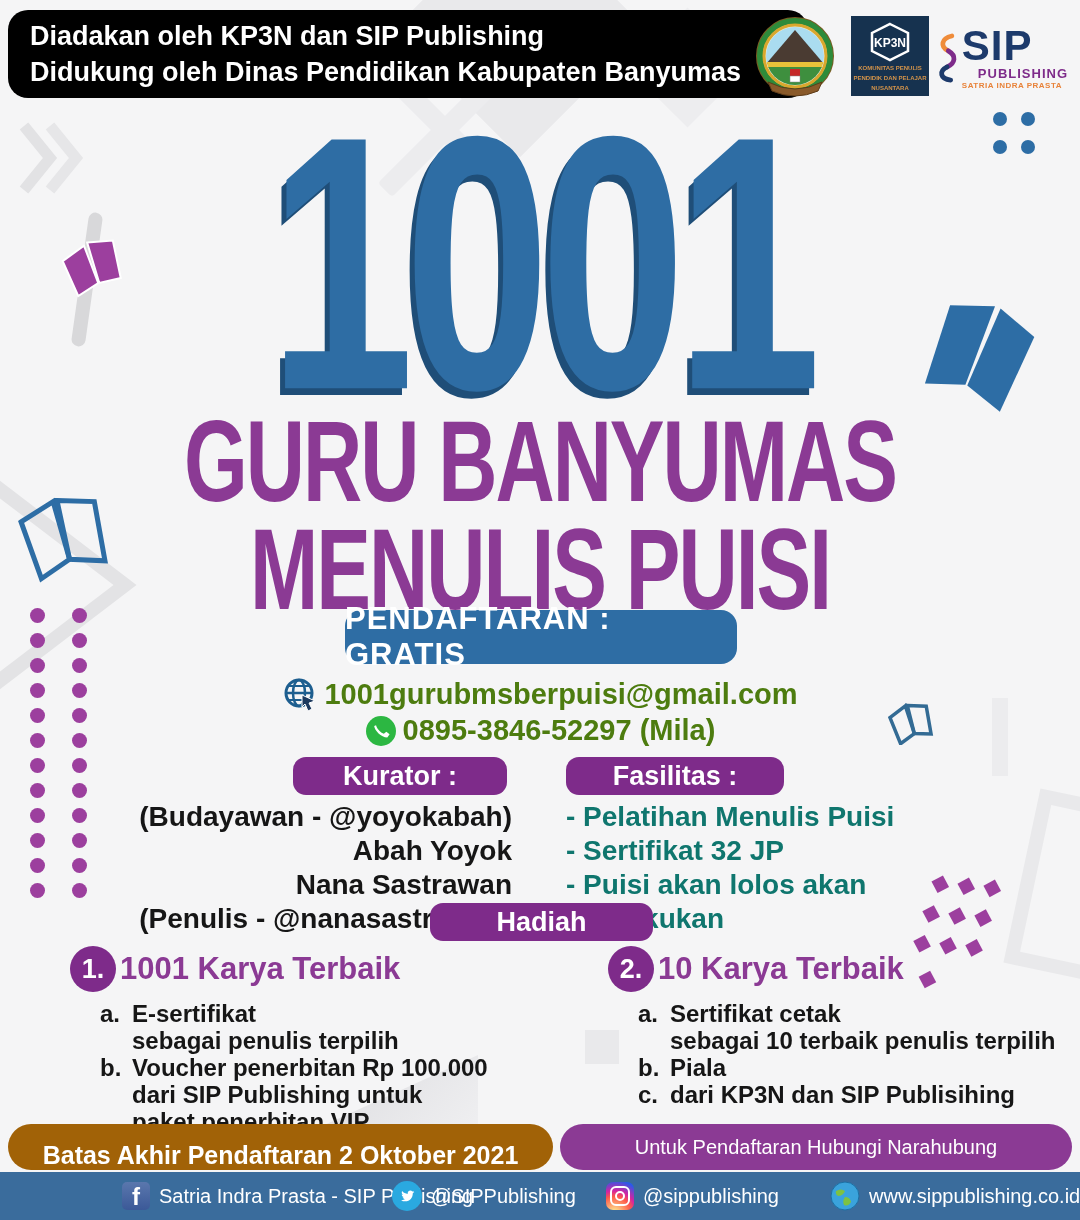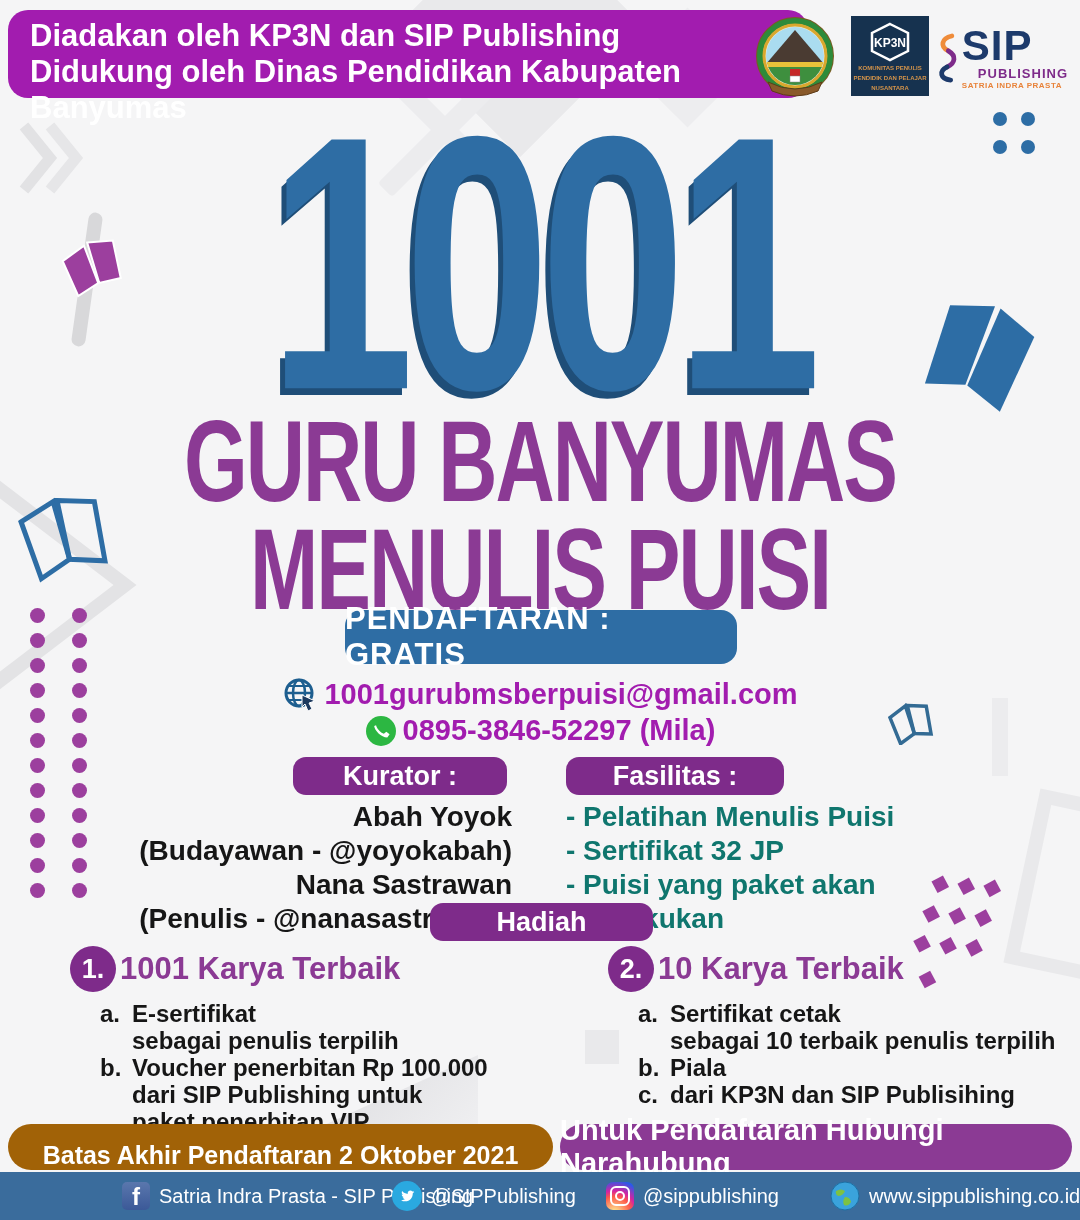--- a/index.html
+++ b/index.html
@@ -11,22 +11,22 @@
   .abs{position:absolute;}
   
   .dec{position:absolute;z-index:0;}
   .bg-sq{background:#e9e9eb;transform:rotate(45deg);}
   .xbar{background:#ececee;width:170px;height:20px;border-radius:4px;}
   .dot{border-radius:50%;position:absolute;}
   .pdot{background:#9c3f9e;}
   .bdot{background:#2d6da5;}
   .mini-sq{position:absolute;width:13px;height:13px;background:#9c3f9e;}
   
-  .banner{left:8px;top:10px;width:800px;height:88px;background:#a21caf;border-radius:20px;
-          z-index:2;color:#fff;font-weight:bold;font-size:31px;line-height:36px;
+  .banner{left:8px;top:10px;width:800px;height:88px;background:#000000;border-radius:20px;
+          z-index:2;color:#fff;font-weight:bold;font-size:27px;line-height:36px;
           padding:8px 0 0 22px;box-sizing:border-box;}
   
   .logo{z-index:2;}
   .kp3n{left:851px;top:16px;width:78px;height:80px;background:#16324f;
         display:flex;flex-direction:column;align-items:center;padding-top:6px;box-sizing:border-box;}
   .kp3n .sub{color:#d4944a;font-size:6px;font-weight:bold;line-height:7px;text-align:center;margin-top:3px;}
   .siplogo{left:934px;top:12px;width:134px;height:92px;display:flex;align-items:center;}
   .sip-text{margin-left:4px;}
   .sip-name{color:#1d3a6b;font-weight:bold;font-size:42px;line-height:40px;letter-spacing:1px;}
   .sip-type{color:#7e2b8a;font-weight:bold;font-size:13px;letter-spacing:1px;padding-left:16px;}
@@ -39,21 +39,21 @@
   .hero-line{left:0;width:100%;text-align:center;z-index:1;color:#8b3a94;
     font-weight:bold;font-size:82px;letter-spacing:-2px;line-height:82px;
     transform:scaleY(1.40);transform-origin:top center;}
   .t1{top:404px;}
   .t2{top:512px;}
   .reg-pill{left:345px;top:610px;width:392px;height:54px;background:#2e6da4;border-radius:16px;
     z-index:2;display:flex;align-items:center;justify-content:center;
     color:#fff;font-weight:bold;font-size:31px;letter-spacing:1px;}
   
   .crow{left:0;width:100%;z-index:2;display:flex;align-items:center;justify-content:center;gap:6px;
-        color:#a21caf;font-weight:bold;font-size:29px;}
+        color:#4d7c0f;font-weight:bold;font-size:29px;}
   .crow.email{top:676px;}
   .crow.phone{top:714px;}
   
   .sec-pill{z-index:2;background:#7e2b8a;border-radius:13px;display:flex;align-items:center;justify-content:center;
             color:#fff;font-weight:bold;font-size:27px;height:38px;}
   .kur-pill{left:293px;top:757px;width:214px;}
   .fas-pill{left:566px;top:757px;width:218px;}
   .had-pill{left:430px;top:903px;width:223px;}
   .kur-body{left:138px;top:800px;width:374px;text-align:right;z-index:2;
             color:#161616;font-weight:bold;font-size:28px;line-height:34px;}
@@ -70,21 +70,21 @@
   .ptitle{color:#8b3a94;font-weight:bold;font-size:31px;margin-left:4px;}
   .pitems{margin:8px 0 0 30px;color:#161616;font-weight:bold;font-size:24px;line-height:27px;}
   .pitem{display:flex;}
   .plet{flex:0 0 32px;}
   
   .deadline{left:8px;top:1124px;width:545px;height:46px;background:#a16207;border-radius:23px;
     z-index:2;display:flex;align-items:flex-end;justify-content:center;
     color:#fff;font-weight:bold;font-size:25px;}
   .narahubung{left:560px;top:1124px;width:512px;height:46px;background:#8b3a94;border-radius:23px;
     z-index:2;display:flex;align-items:center;justify-content:center;
-    color:#fff;font-weight:bold;font-size:29px;}
+    color:#fff;font-weight:normal;font-size:20px;}
   
   .footer{left:0;top:1172px;width:1080px;height:48px;background:#3a6c9c;z-index:2;}
   .social{position:absolute;top:0;height:48px;display:flex;align-items:center;gap:9px;
           color:#fff;font-size:20px;}
   .fb{left:122px;} .tw{left:392px;} .ig{left:606px;} .web{left:830px;}
   .fb-ic{width:28px;height:28px;border-radius:5px;background:linear-gradient(#5a77ad,#3b5998);
          color:#fff;font-weight:bold;font-size:24px;text-align:center;line-height:30px;}
   .tw-ic{width:30px;height:30px;border-radius:50%;background:#2aa9e0;display:flex;align-items:center;justify-content:center;}
   .ig-ic{width:28px;height:28px;border-radius:7px;position:relative;
     background:radial-gradient(circle at 30% 110%,#fdf497 0%,#fd5949 45%,#d6249f 60%,#285AEB 90%);}
@@ -265,30 +265,30 @@
   </div>
 
   <div class="abs sec-pill kur-pill">
     <span>Kurator :</span>
   </div>
   <div class="abs sec-pill fas-pill">
     <span>Fasilitas :</span>
   </div>
 
   <div class="abs kur-body">
+    <div>(Budayawan - @yoyokabah)</div>
     <div>Abah Yoyok</div>
-    <div>(Budayawan - @yoyokabah)</div>
     <div>Nana Sastrawan</div>
     <div>(Penulis - @nanasastrawan)</div>
   </div>
 
   <div class="abs fas-body">
     <div>- Pelatihan Menulis Puisi</div>
     <div>- Sertifikat 32 JP</div>
-    <div>- Puisi yang paket akan</div>
+    <div>- Puisi akan lolos akan</div>
     <div class="fas-indent">dibukukan</div>
   </div>
 
   <div class="abs sec-pill had-pill">
     <span>Hadiah</span>
   </div>
 
   <div class="abs prize p1">
     <div class="prize-head">
       <div class="pnum">1.</div>

